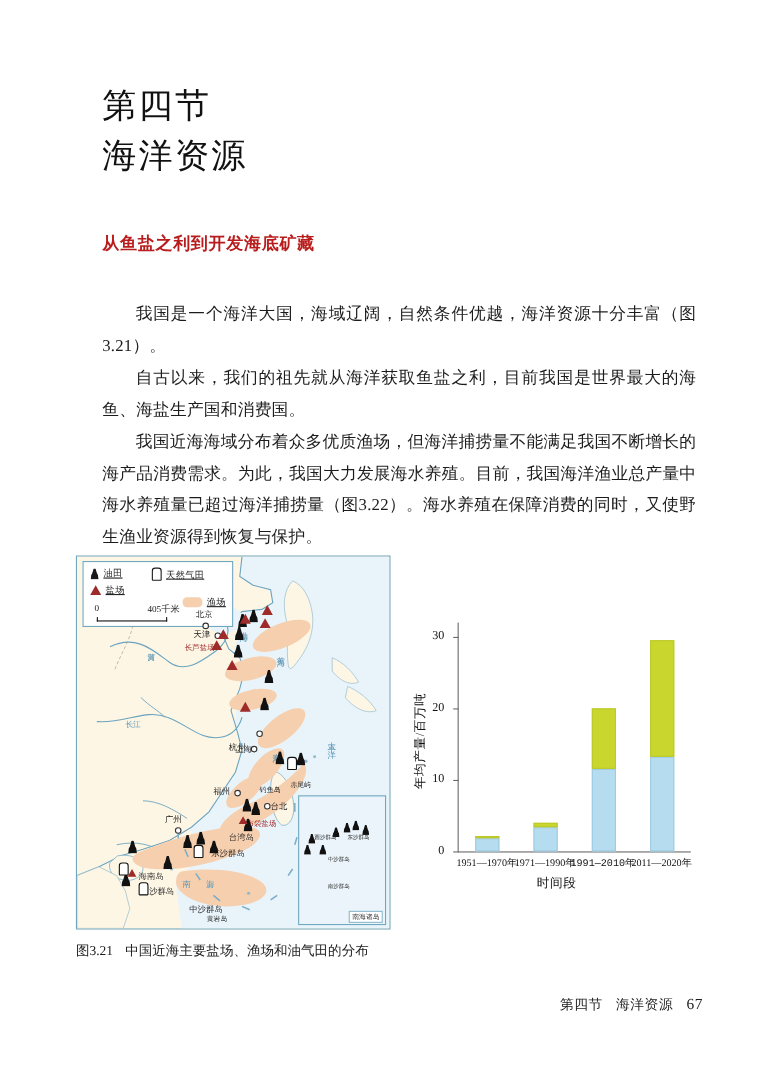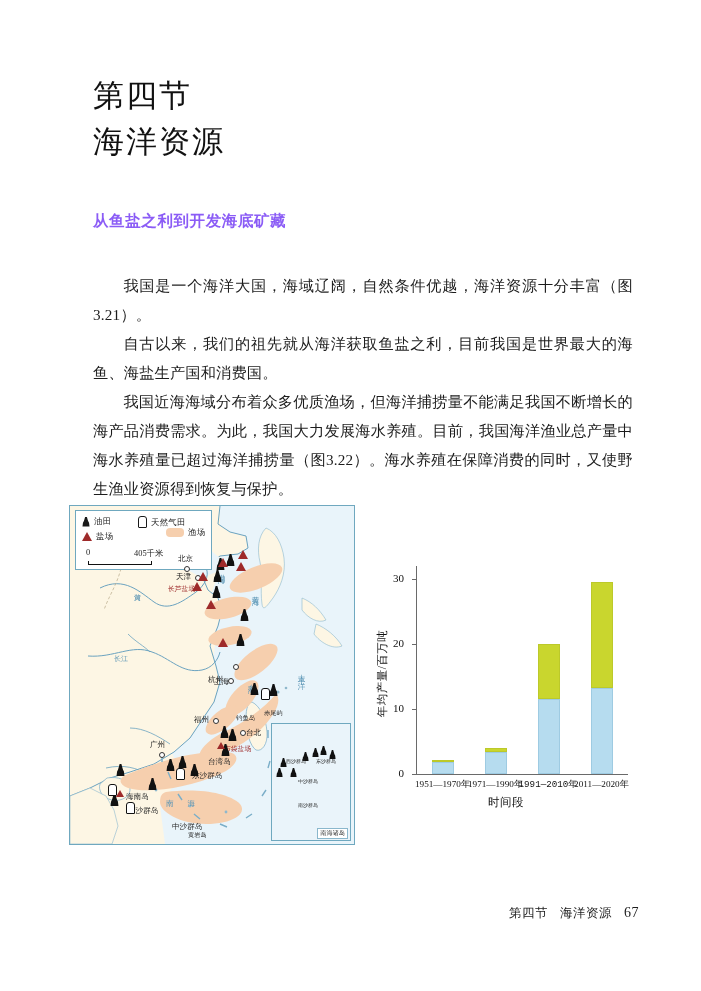--- a/index.html
+++ b/index.html
@@ -20,21 +20,21 @@
     line-height:1.32;
   }
   .section-title{
     position:absolute;left:93px;top:122px;
     font-size:31px;letter-spacing:2px;font-weight:400;color:#111;
     line-height:1.32;
   }
   .sub-heading{
     position:absolute;left:93px;top:211px;
     font-size:15.5px;font-weight:bold;letter-spacing:.6px;
-    color:#8b5cf6;
+    color:#b91c1c;
   }
 
   
   .body-copy{
     position:absolute;left:93px;top:271px;width:540px;
     font-size:15.2px;line-height:29px;text-align:justify;
     color:#1c1c1c;letter-spacing:.2px;
   }
   .body-copy p{margin:0;text-indent:2em;}
 
@@ -59,25 +59,25 @@
   .fig-chart-caption .lbl{margin-right:11px;}
 
   
   .map-svg{position:absolute;left:0;top:0;}
   .map-legend{
     position:absolute;left:5px;top:4px;width:135px;height:58px;
     background:#ffffff;border:1px solid #6fa8bf;
     font-size:8.4px;color:#222;
   }
   .lg-row{position:absolute;display:flex;align-items:center;}
-  .lg-row span.t{margin-left:4px;letter-spacing:.3px;}
+  .lg-row span.t{margin-left:4px;letter-spacing:.3px;text-decoration:underline;}
   .lg-r1{left:6px;top:5px;}
   .lg-r1b{left:62px;top:5px;}
   .lg-r2{left:6px;top:20px;}
-  .lg-r2b{left:62px;top:16px;padding-left:28px;}
+  .lg-r2b{left:62px;top:31px;padding-left:28px;}
   .ic-oil{width:8px;height:10px;background:#1a1a1a;
     clip-path:polygon(40% 0,60% 0,72% 34%,78% 48%,88% 62%,94% 100%,6% 100%,12% 62%,22% 48%,28% 34%);}
   .ic-gas{width:7px;height:10px;background:#ffffff;border:1.1px solid #1a1a1a;border-radius:3px 3px 1px 1px;}
   .ic-salt{width:0;height:0;border-left:5px solid transparent;border-right:5px solid transparent;border-bottom:9px solid #9e2a2a;}
   .ic-fish{width:18px;height:9px;background:#f6cfae;border-radius:4px;}
   .scalebar{position:absolute;left:10px;top:37px;font-size:8.4px;}
   .scalebar .sb-line{position:absolute;left:2px;top:13px;width:62px;height:3px;border:1px solid #111;border-top:none;}
   .scalebar .z{position:absolute;left:0px;top:0;}
   .scalebar .km{position:absolute;left:48px;top:0;white-space:nowrap;}
 
@@ -301,20 +301,23 @@
       <i class="sym oil sm" style="left:18px;top:44px;"></i>
       <i class="sym oil sm" style="left:4px;top:44px;"></i>
       <span class="mlabel" style="left:14px;top:34px;font-size:5px;">西沙群岛</span>
       <span class="mlabel" style="left:44px;top:34px;font-size:5px;">东沙群岛</span>
       <span class="mlabel" style="left:26px;top:54px;font-size:5px;">中沙群岛</span>
       <span class="mlabel" style="left:26px;top:78px;font-size:5px;">南沙群岛</span>
       <span class="inset-title">南海诸岛</span>
     </div>
   </div>
 
+  <div class="fig-map-caption">
+    <span class="lbl">图3.21</span><span>中国近海主要盐场、渔场和油气田的分布</span>
+  </div>
 
   <div class="fig-chart">
     <div class="chart-area">
       <div class="axis-y"></div>
       <div class="axis-x"></div>
       <div class="ylab-wrap">
         <span class="ylab">年均产量/百万吨</span>
       </div>
       <div id="chart-ticks">
           <div class="ytick" style="top: 222px;"></div>

